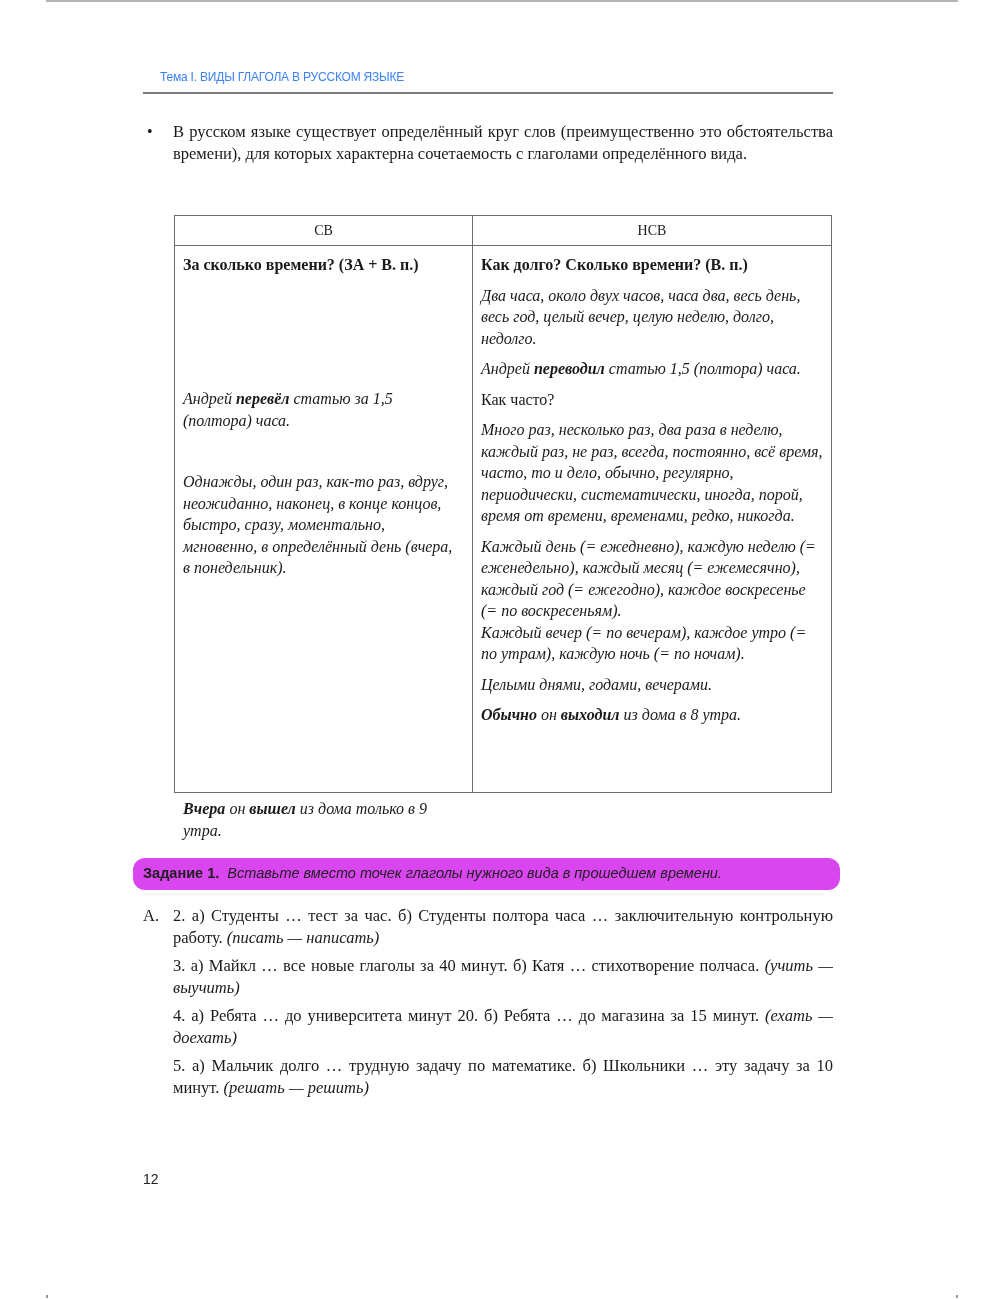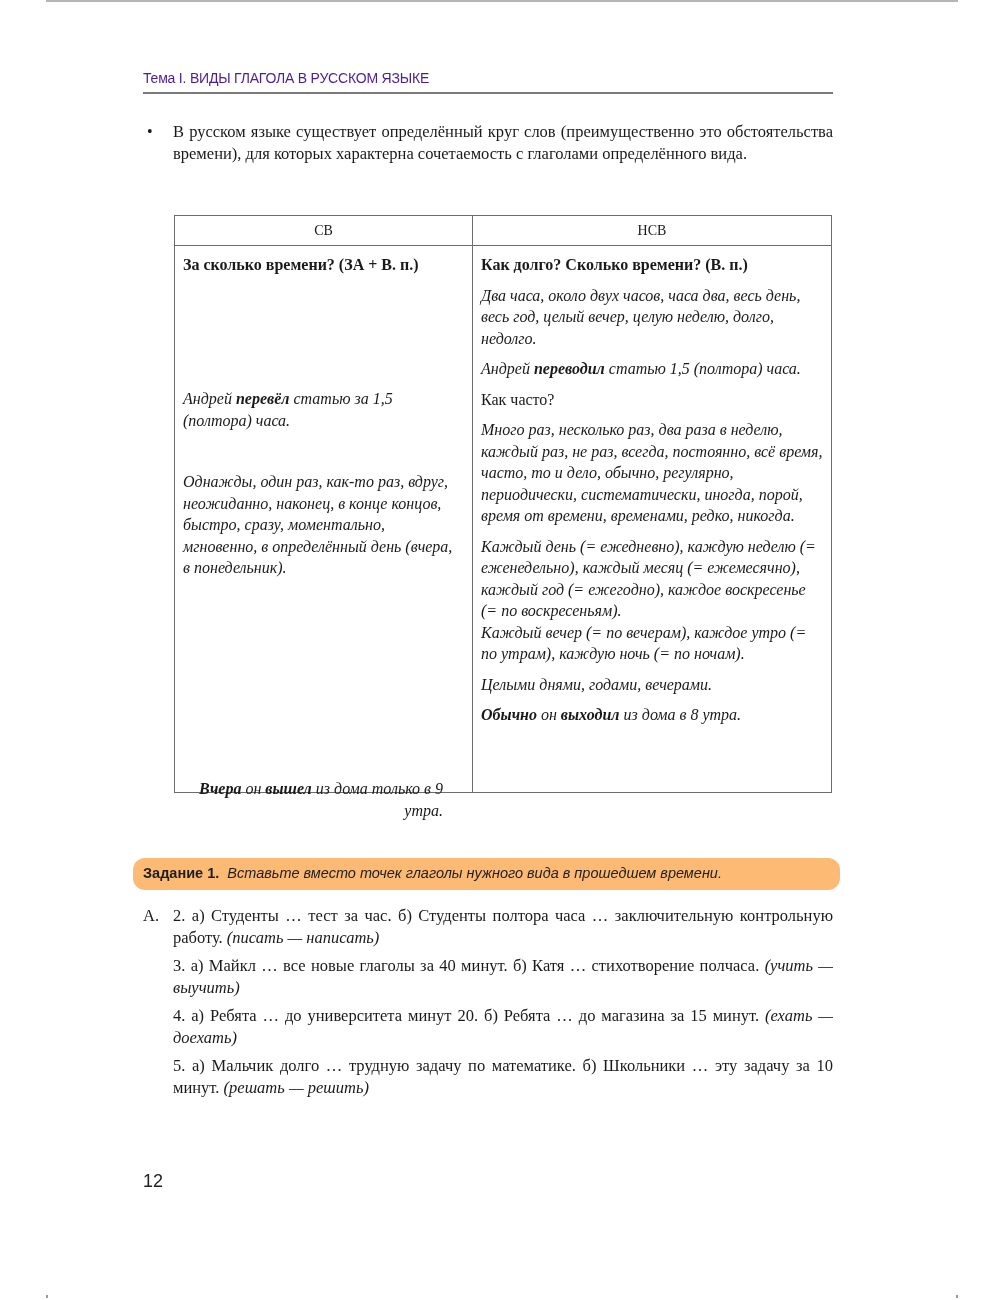--- a/index.html
+++ b/index.html
@@ -1,50 +1,50 @@
 <!DOCTYPE html>
 <html><head>
   <meta charset="utf-8">
   <style>
     html, body { margin: 0; padding: 0; background: #ffffff; }
     body { width: 1000px; height: 1300px; position: relative; overflow: hidden;
            font-family: "DejaVu Serif", serif; color: #1a1a1a; }
     .top-rule { position: absolute; left: 46px; top: 0; width: 912px; height: 2px; background: #b5b5b5; }
-    .running-head { position: absolute; left: 143px; top: 70px; width: 690px;
-      font-family: "Liberation Sans", sans-serif; font-size: 14px; color: #4c1d95; letter-spacing: -0.2px; }
+    .running-head { position: absolute; left: 160px; top: 70px; width: 690px;
+      font-family: "Liberation Sans", sans-serif; font-size: 12px; color: #3b82f6; letter-spacing: -0.2px; }
     .head-rule { position: absolute; left: 143px; top: 92px; width: 690px; height: 2px; background: #7a7a7a; }
 
     .bullet-block { position: absolute; left: 173px; top: 121px; width: 660px;
       font-family: "Liberation Serif", serif; font-size: 16.5px; line-height: 22px; text-align: justify; }
     .bullet-dot { position: absolute; left: -26px; top: 0; font-size: 16px; }
 
     table.rules { position: absolute; left: 174px; top: 215px; width: 658px; border-collapse: collapse;
       font-family: "Liberation Serif", serif; font-size: 16px; line-height: 21.5px; }
     table.rules td, table.rules th { border: 1.5px solid #6d6d6d; vertical-align: top; padding: 0 8px; }
     table.rules th { font-weight: normal; height: 29px; text-align: center; vertical-align: middle; font-size: 14px; }
     .col-sv { width: 281px; }
     .cell p { margin: 0; }
     .q { font-weight: bold; padding-top: 8px; }
     .it { font-style: italic; }
     .gap6 { margin-top: 9px !important; }
     b { font-weight: bold; }
 
     .task-bar { position: absolute; left: 133px; top: 858px; width: 707px; height: 32px;
-      background: #fdba74; border-radius: 12px; }
+      background: #d946ef; border-radius: 12px; }
     .task-text { position: absolute; left: 10px; top: 7px; font-family: "Liberation Sans", sans-serif; font-size: 14.5px; color: #1e1e1e; white-space: nowrap; }
     .task-label { font-weight: bold; }
     .task-instr { font-style: italic; margin-left: 4px; }
 
     .exercise { position: absolute; left: 143px; top: 905px; width: 690px;
       font-family: "Liberation Serif", serif; font-size: 16.5px; line-height: 22px; }
     .ex-letter { position: absolute; left: 0; top: 0; }
     .ex-item { margin-left: 30px; text-align: justify; margin-bottom: 6px; }
     .ex-item .hint { font-style: italic; }
 
-    .page-number { position: absolute; left: 143px; top: 1171px; font-family: "Liberation Sans", sans-serif; font-size: 18px; color: #222; }
+    .page-number { position: absolute; left: 143px; top: 1171px; font-family: "Liberation Sans", sans-serif; font-size: 14px; color: #222; }
     .crop-mark { position: absolute; top: 1295px; width: 2px; height: 3px; background: #999; }
   </style>
 </head>
 <body>
 
 <div class="top-rule"></div>
 
 <div class="running-head">Тема I. ВИДЫ ГЛАГОЛА В РУССКОМ ЯЗЫКЕ</div>
 <div class="head-rule"></div>
 
@@ -59,21 +59,21 @@
     <th class="col-sv">СВ</th>
     <th>НСВ</th>
   </tr>
   <tr>
     <td class="cell col-sv" style="position:relative; height:546px;">
       <p class="q">За сколько времени? (ЗА + В. п.)</p>
       <p class="it" style="position:absolute; left:8px; top:142px; width:250px;">
         <span>Андрей </span><b>перевёл</b><span> статью за 1,5 (полтора) часа.</span>
       </p>
       <p class="it" style="position:absolute; left:8px; top:225px; width:270px;">Однажды, один раз, как-то раз, вдруг, неожиданно, наконец, в конце концов, быстро, сразу, моментально, мгновенно, в определённый день (вчера, в понедельник).</p>
-      <p class="it" style="position:absolute; left:8px; top:532px; width:260px;text-align:right;">
+      <p class="it" style="position:absolute; left:8px; top:552px; width:260px;">
         <b>Вчера</b><span> он </span><b>вышел</b><span> из дома только в 9 утра.</span>
       </p>
     </td>
     <td class="cell">
       <p class="q">Как долго? Сколько времени? (В. п.)</p>
       <p class="it gap6">Два часа, около двух часов, часа два, весь день, весь год, целый вечер, целую неделю, долго, недолго.</p>
       <p class="it gap6">
         <span>Андрей </span><b>переводил</b><span> статью 1,5 (полтора) часа.</span>
       </p>
       <p class="gap6" style="font-weight:normal;">Как часто?</p>

